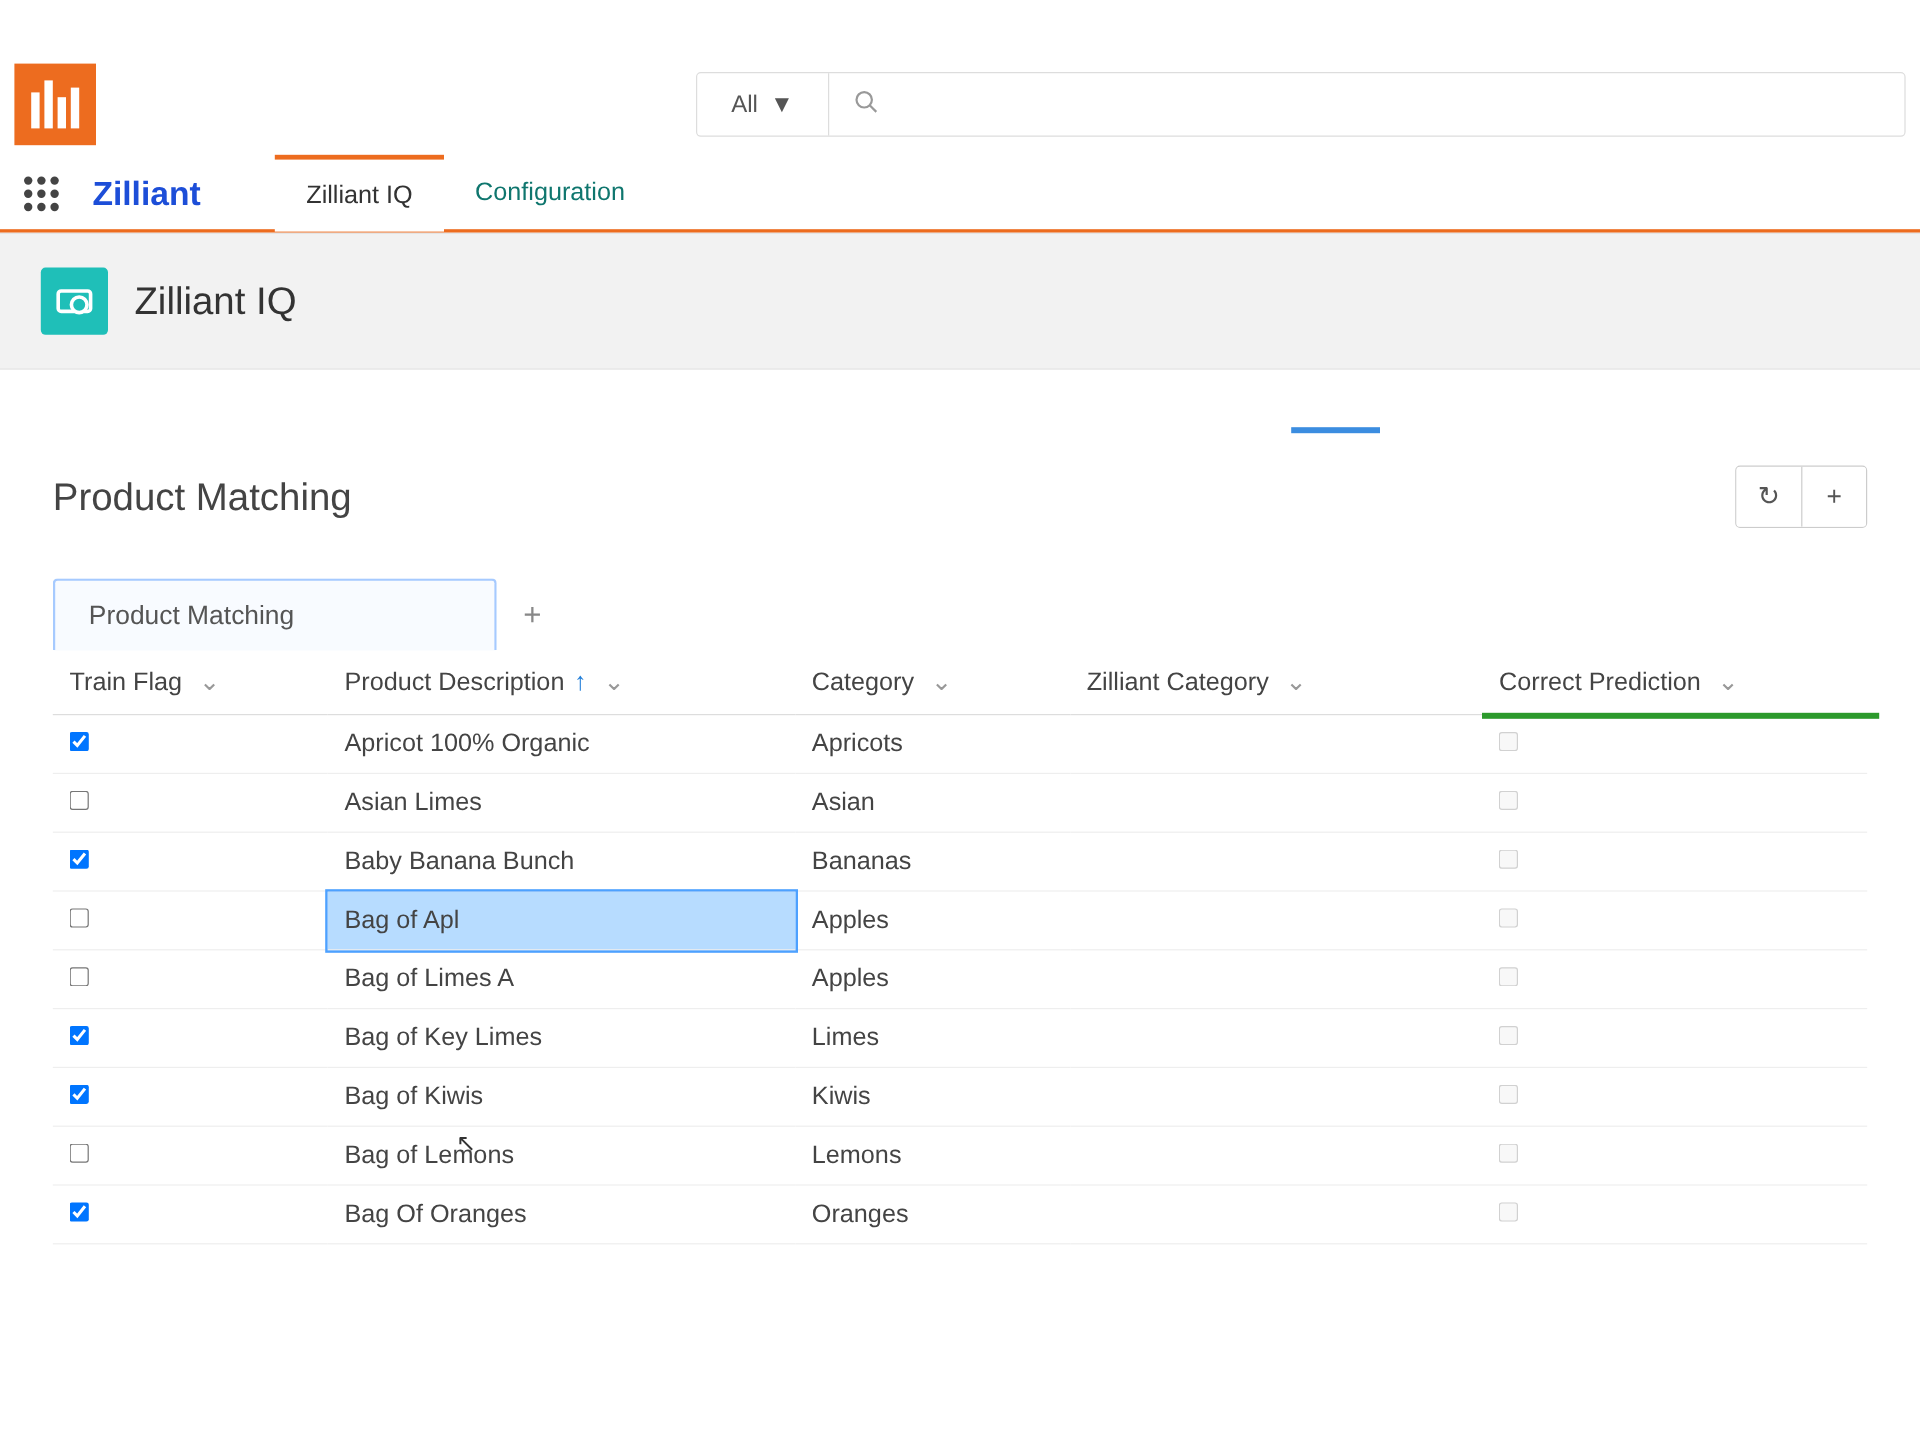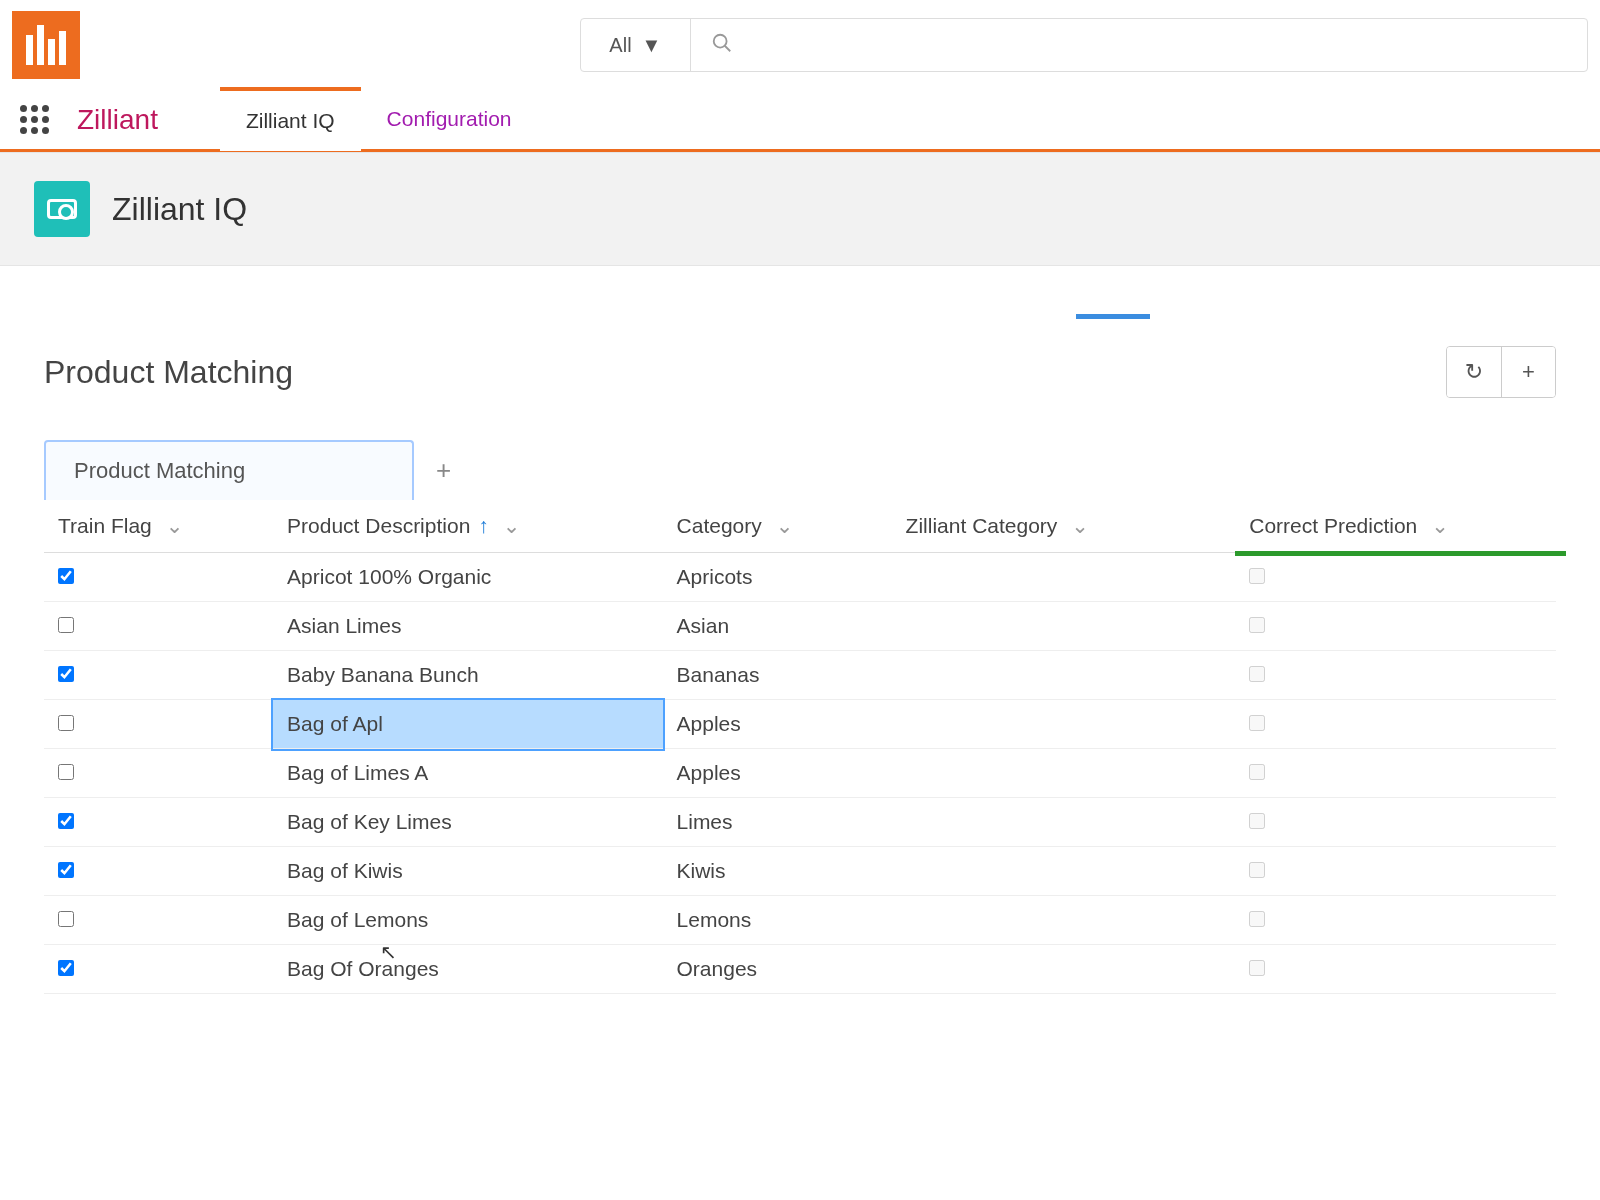--- a/index.html
+++ b/index.html
@@ -1,35 +1,35 @@
 <!DOCTYPE html>
 <html><head>
   <meta charset="utf-8">
   <style>
     * { box-sizing: border-box; margin: 0; padding: 0; }
     body { font-family: Arial, sans-serif; background: #fff; color: #333; width: 1600px; height: 1200px; overflow: hidden; }
     
     
-    .top-header { display: flex; align-items: center; height: 90px; padding: 0 12px; }
+    .top-header { display: flex; align-items: center; height: 90px; padding: 0 12px; margin-top: 42px; }
     .logo { width: 68px; height: 68px; background: #ed6c1f; display: flex; align-items: center; justify-content: center; margin-right: 20px; }
     .logo-bars { display: flex; align-items: flex-end; gap: 4px; height: 40px; }
     .logo-bars span { width: 7px; background: #fff; }
     .logo-bars span:nth-child(1){height:30px;} .logo-bars span:nth-child(2){height:40px;} .logo-bars span:nth-child(3){height:26px;} .logo-bars span:nth-child(4){height:34px;}
     
     .search-area { display:flex; margin-left: 480px; border:1px solid #ddd; border-radius:4px; height:54px; width:1010px; }
     .all-dropdown { display:flex; align-items:center; justify-content:center; gap:10px; width:110px; border-right:1px solid #ddd; cursor:pointer; color:#555; font-size:20px;}
     .search-box { flex:1; display:flex; align-items:center; padding:0 20px; }
     .search-icon svg { width:22px; height:22px; stroke:#999; fill:none; stroke-width:2;}
     
     
     .nav { display:flex; align-items:center; height:62px; border-bottom:3px solid #ed6c1f; padding-left:20px; gap:2px;}
     .app-launcher { width:30px; height:30px; display:grid; grid-template-columns:repeat(3,7px); grid-template-rows:repeat(3,7px); gap:4px; margin-right:25px; cursor:pointer;}
     .app-launcher span{background:#444; border-radius:50%;}
-    .brand { font-size:28px; font-weight:400; color:#be185d; margin-right:60px;}
-    .tab { padding:18px 26px; font-size:21px; color:#a21caf; cursor:pointer;}
+    .brand { font-size:28px; font-weight:700; color:#1d4ed8; margin-right:60px;}
+    .tab { padding:18px 26px; font-size:21px; color:#0f766e; cursor:pointer;}
     .tab.active { border-top:4px solid #ed6c1f; background:#fff; color:#333; margin-top:-2px;}
     
     
     .title-bar { background:#f2f2f2; padding:28px 34px; border-top:1px solid #e5e5e5; border-bottom:1px solid #e5e5e5; display:flex; align-items:center;}
     .title-icon { width:56px; height:56px; background:#1fbfb8; border-radius:4px; margin-right:22px; display:flex; align-items:center; justify-content:center;}
     .title-icon-inner { width:30px; height:20px; border:3px solid #fff; border-radius:4px; position:relative;}
     .title-icon-inner::after{content:''; position:absolute; width:10px; height:10px; background:#1fbfb8; border:3px solid #fff; border-radius:50%; top:2px; left:8px;}
     .title-text { font-size:32px; color:#333;}
     
     .mid-spacer { height:80px; position:relative; }

